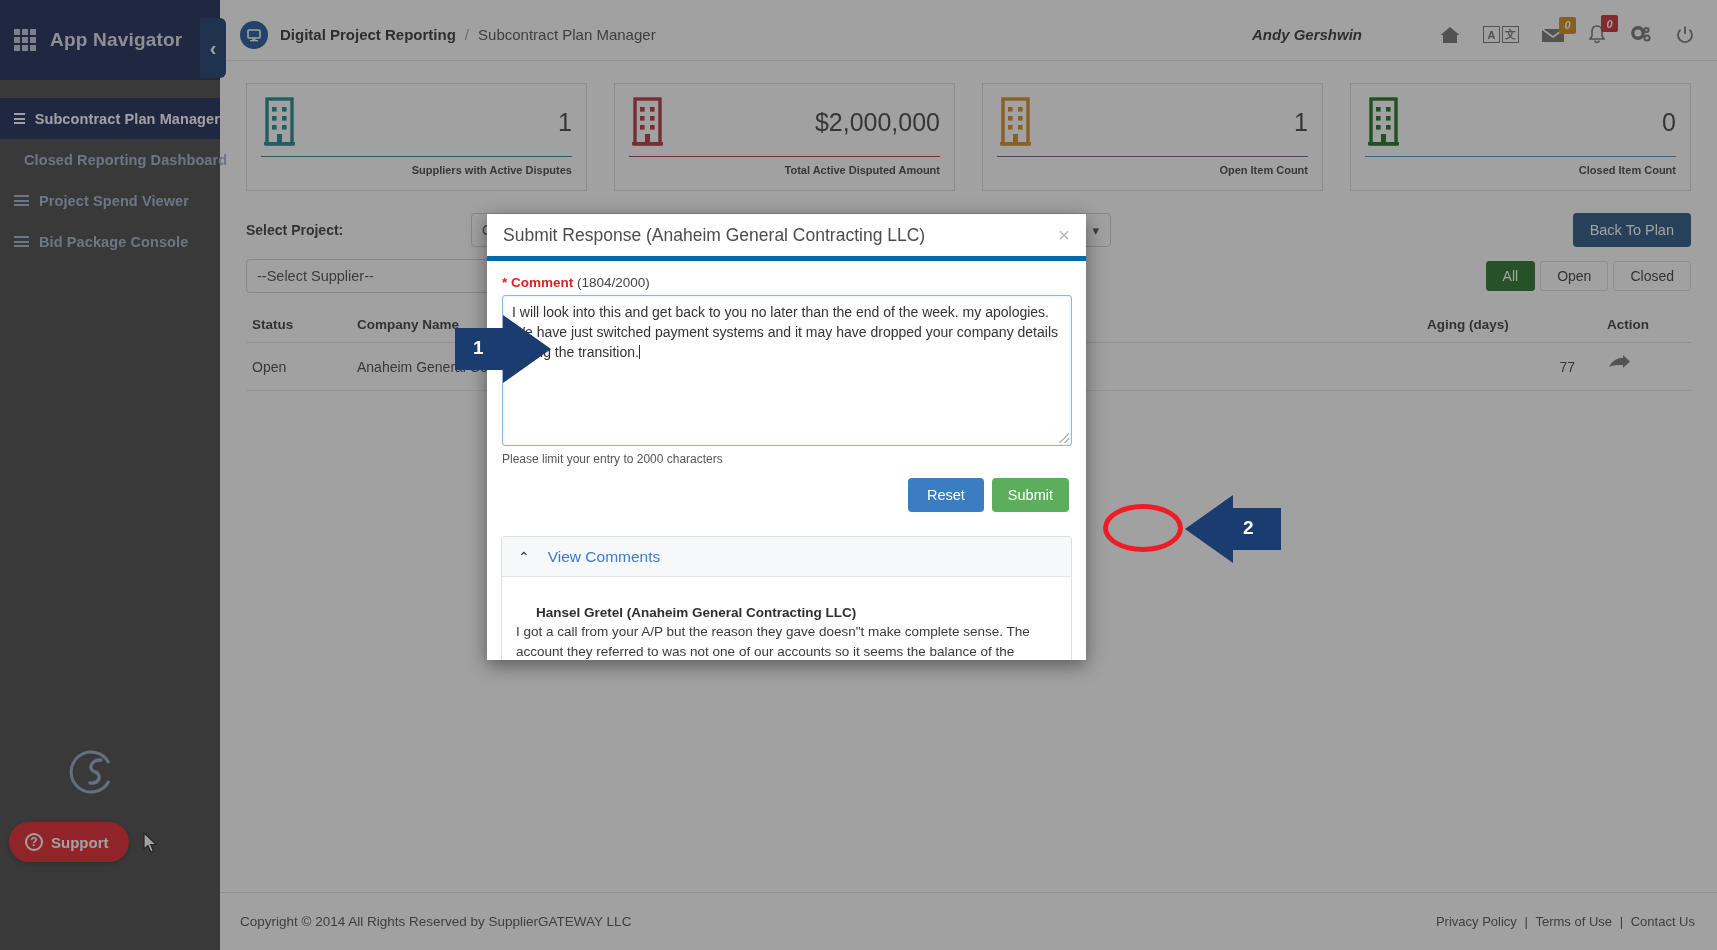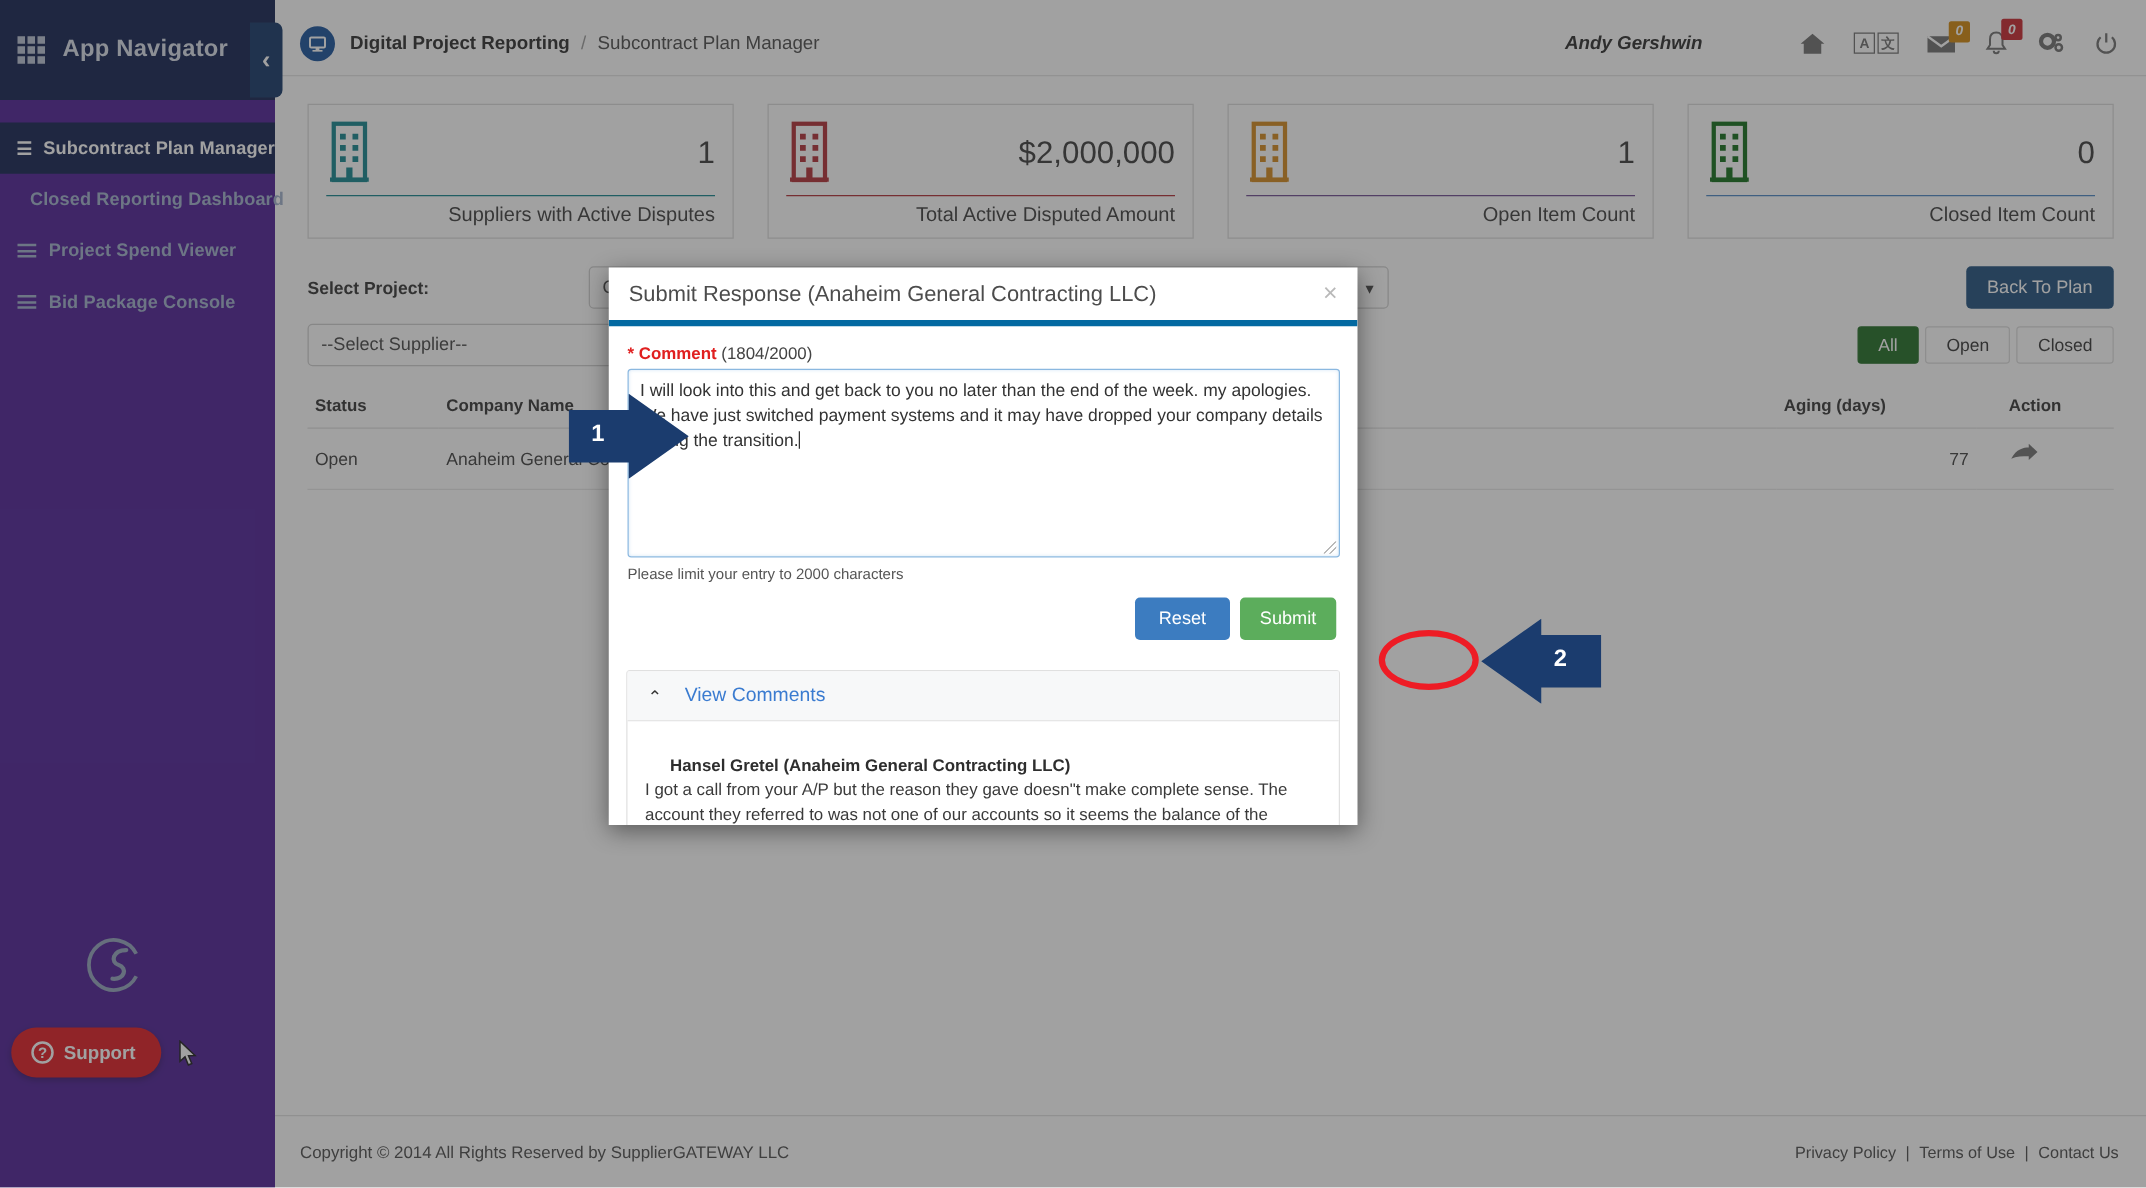--- a/index.html
+++ b/index.html
@@ -20,21 +20,21 @@
     background: #ffffff;
   }
   .top-strip-tab {
     position: absolute; top: 0; left: 0; width: 58px; height: 9px;
     background: #16509a;
   }
 
   
   .sidebar {
     position: absolute; top: 0; left: 0; width: 220px; height: 950px;
-    background: #4c1d95;
+    background: #404040;
     z-index: 40;
   }
   .sidebar-top {
     height: 80px;
     background: #101f4f;
     display: flex; align-items: center; padding-left: 14px;
   }
   .grid-icon {
     display: inline-grid;
     grid-template-columns: repeat(3, 6px);
@@ -136,21 +136,21 @@
   .content { padding: 22px 26px 0 26px; position: relative; }
 
   .kpi-row { display: flex; gap: 27px; }
   .kpi-card {
     flex: 1; height: 108px; border: 1px solid #dadada; background: #fff;
     padding: 12px 14px 0 14px; position: relative;
   }
   .kpi-top { display: flex; align-items: flex-start; justify-content: space-between; }
   .kpi-value { font-size: 25px; color: #3a3a3a; font-weight: normal; padding-top: 12px; }
   .kpi-rule { height: 1px; margin-top: 6px; }
-  .kpi-label { text-align: right; font-size: 16px; font-weight: normal; color: #3c3c3c; padding-top: 7px; }
+  .kpi-label { text-align: right; font-size: 11px; font-weight: bold; color: #3c3c3c; padding-top: 7px; }
 
   .filter-row { display: flex; align-items: center; margin-top: 22px; }
   .filter-label { font-size: 14px; font-weight: bold; color: #333; width: 225px; }
   .select-box {
     position: relative; width: 640px; height: 34px;
     border: 1px solid #cfcfcf; border-radius: 4px; background: #fff;
     display: flex; align-items: center; padding: 0 10px;
     font-size: 14.5px; color: #454545;
   }
   .chev-down { position: absolute; right: 11px; top: 9px; color: #444; font-size: 13px; }

